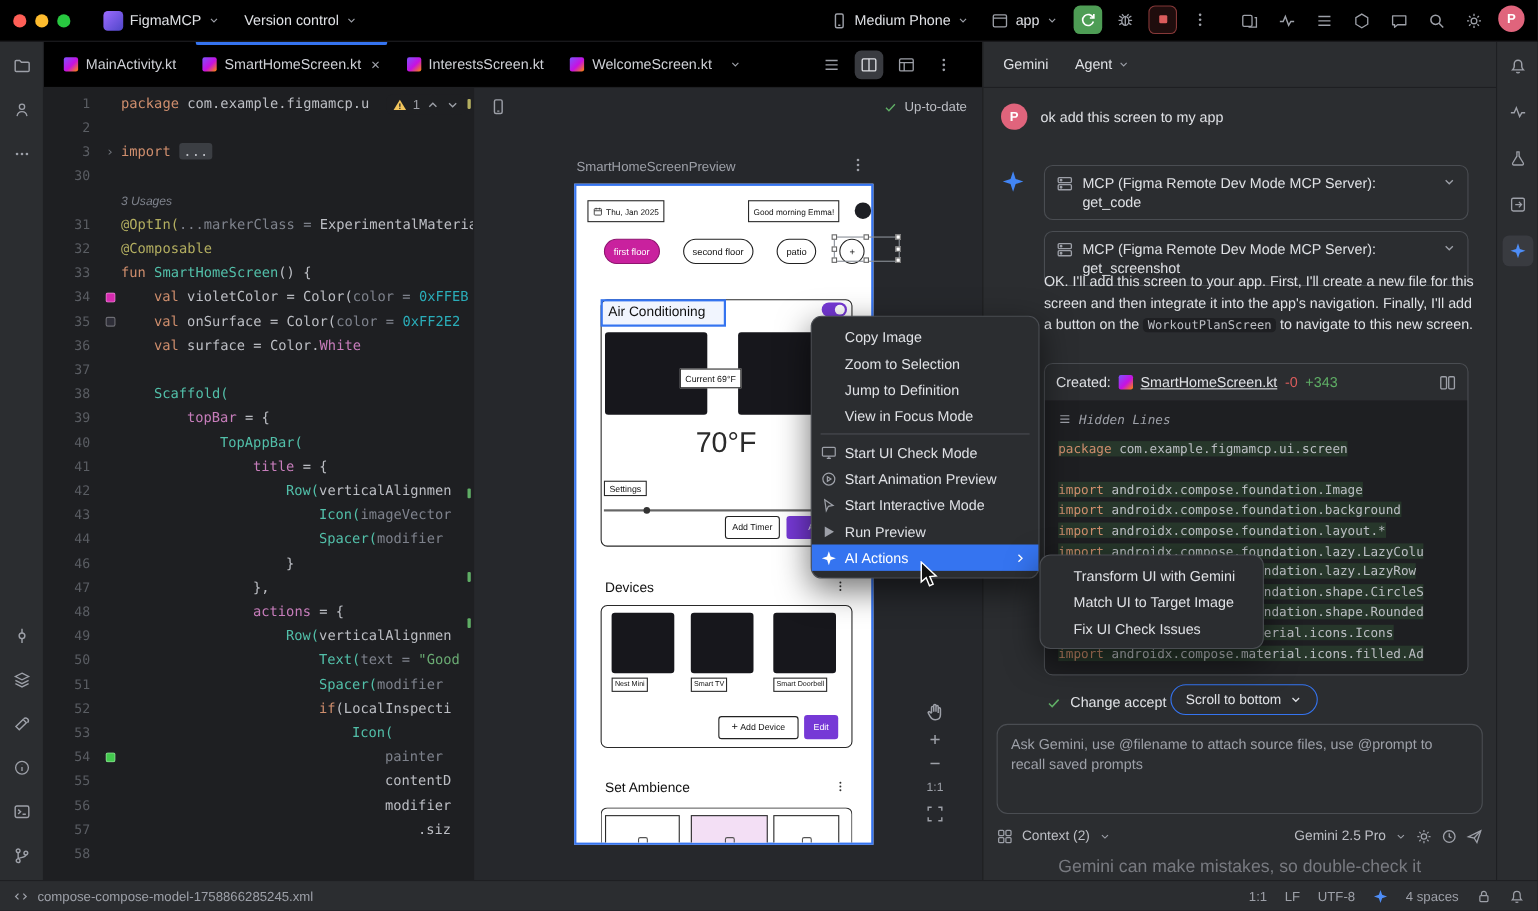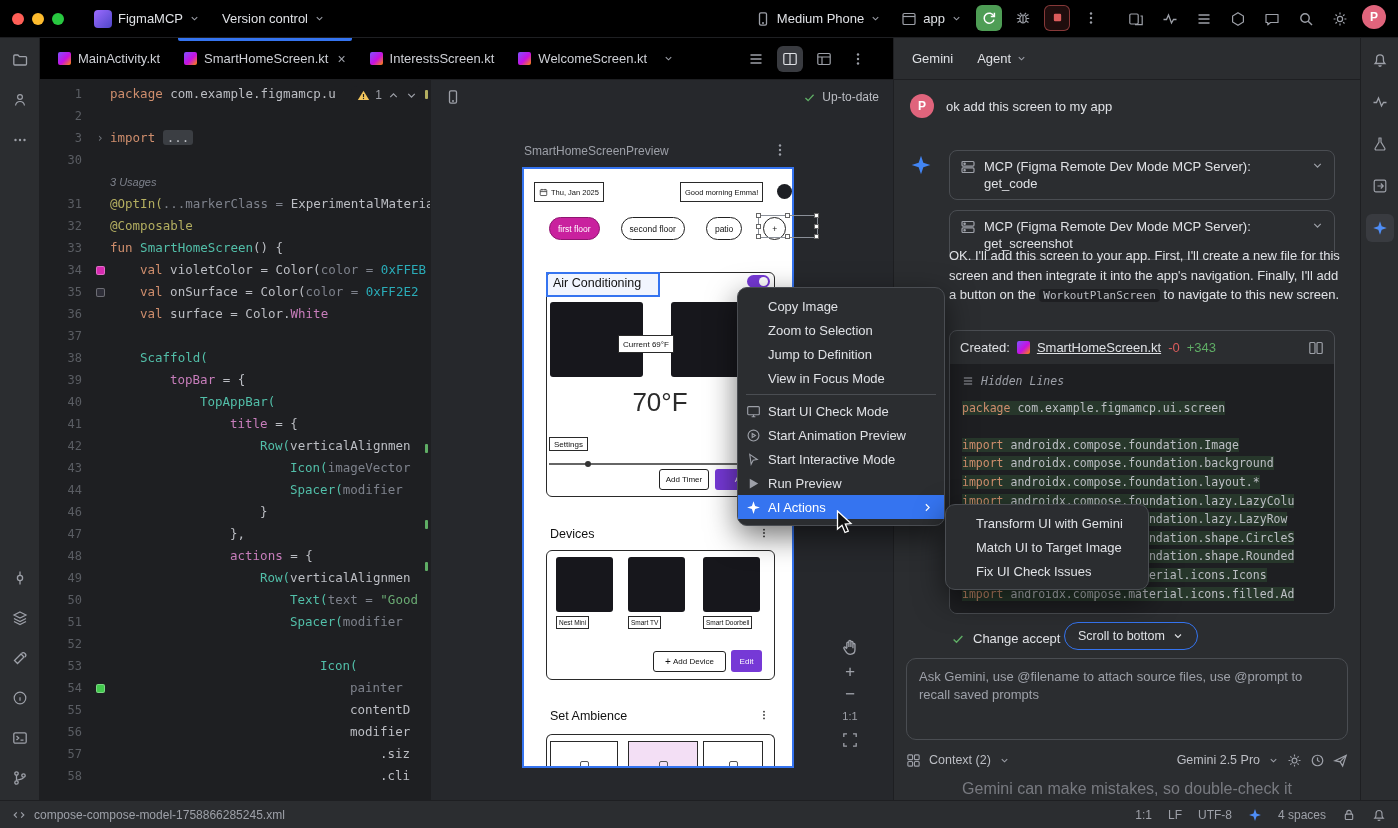--- a/index.html
+++ b/index.html
@@ -480,27 +480,27 @@
             <div class="code-line"><span class="ln">41</span><span class="gut"></span><span class="code" style="padding-left:120px"><span class="s-prop">title</span><span class="s-id"> = {</span></span></div>
             <div class="code-line"><span class="ln">42</span><span class="gut"></span><span class="code" style="padding-left:150px"><span class="s-fn">Row(</span><span class="s-id">verticalAlignmen</span></span></div>
             <div class="code-line"><span class="ln">43</span><span class="gut"></span><span class="code" style="padding-left:180px"><span class="s-fn">Icon(</span><span class="s-hint">imageVector</span></span></div>
             <div class="code-line"><span class="ln">44</span><span class="gut"></span><span class="code" style="padding-left:180px"><span class="s-fn">Spacer(</span><span class="s-hint">modifier</span></span></div>
             <div class="code-line"><span class="ln">46</span><span class="gut"></span><span class="code" style="padding-left:150px"><span class="s-id">}</span></span></div>
             <div class="code-line"><span class="ln">47</span><span class="gut"></span><span class="code" style="padding-left:120px"><span class="s-id">},</span></span></div>
             <div class="code-line"><span class="ln">48</span><span class="gut"></span><span class="code" style="padding-left:120px"><span class="s-prop">actions</span><span class="s-id"> = {</span></span></div>
             <div class="code-line"><span class="ln">49</span><span class="gut"></span><span class="code" style="padding-left:150px"><span class="s-fn">Row(</span><span class="s-id">verticalAlignmen</span></span></div>
             <div class="code-line"><span class="ln">50</span><span class="gut"></span><span class="code" style="padding-left:180px"><span class="s-fn">Text(</span><span class="s-hint">text = </span><span class="s-str">"Good</span></span></div>
             <div class="code-line"><span class="ln">51</span><span class="gut"></span><span class="code" style="padding-left:180px"><span class="s-fn">Spacer(</span><span class="s-hint">modifier</span></span></div>
-            <div class="code-line"><span class="ln">52</span><span class="gut"></span></div>
+            <div class="code-line"><span class="ln">52</span><span class="gut"></span><span class="code" style="padding-left:180px"><span class="s-kw">if</span><span class="s-id">(LocalInspecti</span></span></div>
             <div class="code-line"><span class="ln">53</span><span class="gut"></span><span class="code" style="padding-left:210px"><span class="s-fn">Icon(</span></span></div>
             <div class="code-line"><span class="ln">54</span><span class="gut"><span class="sw" style="background:#43c94e"></span></span><span class="code" style="padding-left:240px"><span class="s-hint">painter</span></span></div>
             <div class="code-line"><span class="ln">55</span><span class="gut"></span><span class="code" style="padding-left:240px"><span class="s-id">contentD</span></span></div>
             <div class="code-line"><span class="ln">56</span><span class="gut"></span><span class="code" style="padding-left:240px"><span class="s-id">modifier</span></span></div>
             <div class="code-line"><span class="ln">57</span><span class="gut"></span><span class="code" style="padding-left:270px"><span class="s-id">.siz</span></span></div>
-            <div class="code-line"><span class="ln">58</span><span class="gut"></span><span class="code" style="padding-left:270px"><span class="s-id">.cli</span></span></div>
+            <div class="code-line"><span class="ln">58</span><span class="gut"></span></div>
           </div>
         <div class="inspect">
           <span class="icn">
               <svg viewBox="0 0 16 16">
                 <path d="M8 2 15 13.6H1Z" fill="#f2c55c"></path>
                 <rect x="7.3" y="6.2" width="1.4" height="3.8" fill="#1e1f22"></rect>
                 <rect x="7.3" y="11" width="1.4" height="1.4" fill="#1e1f22"></rect>
               </svg>
             </span>
           <span>1</span>

